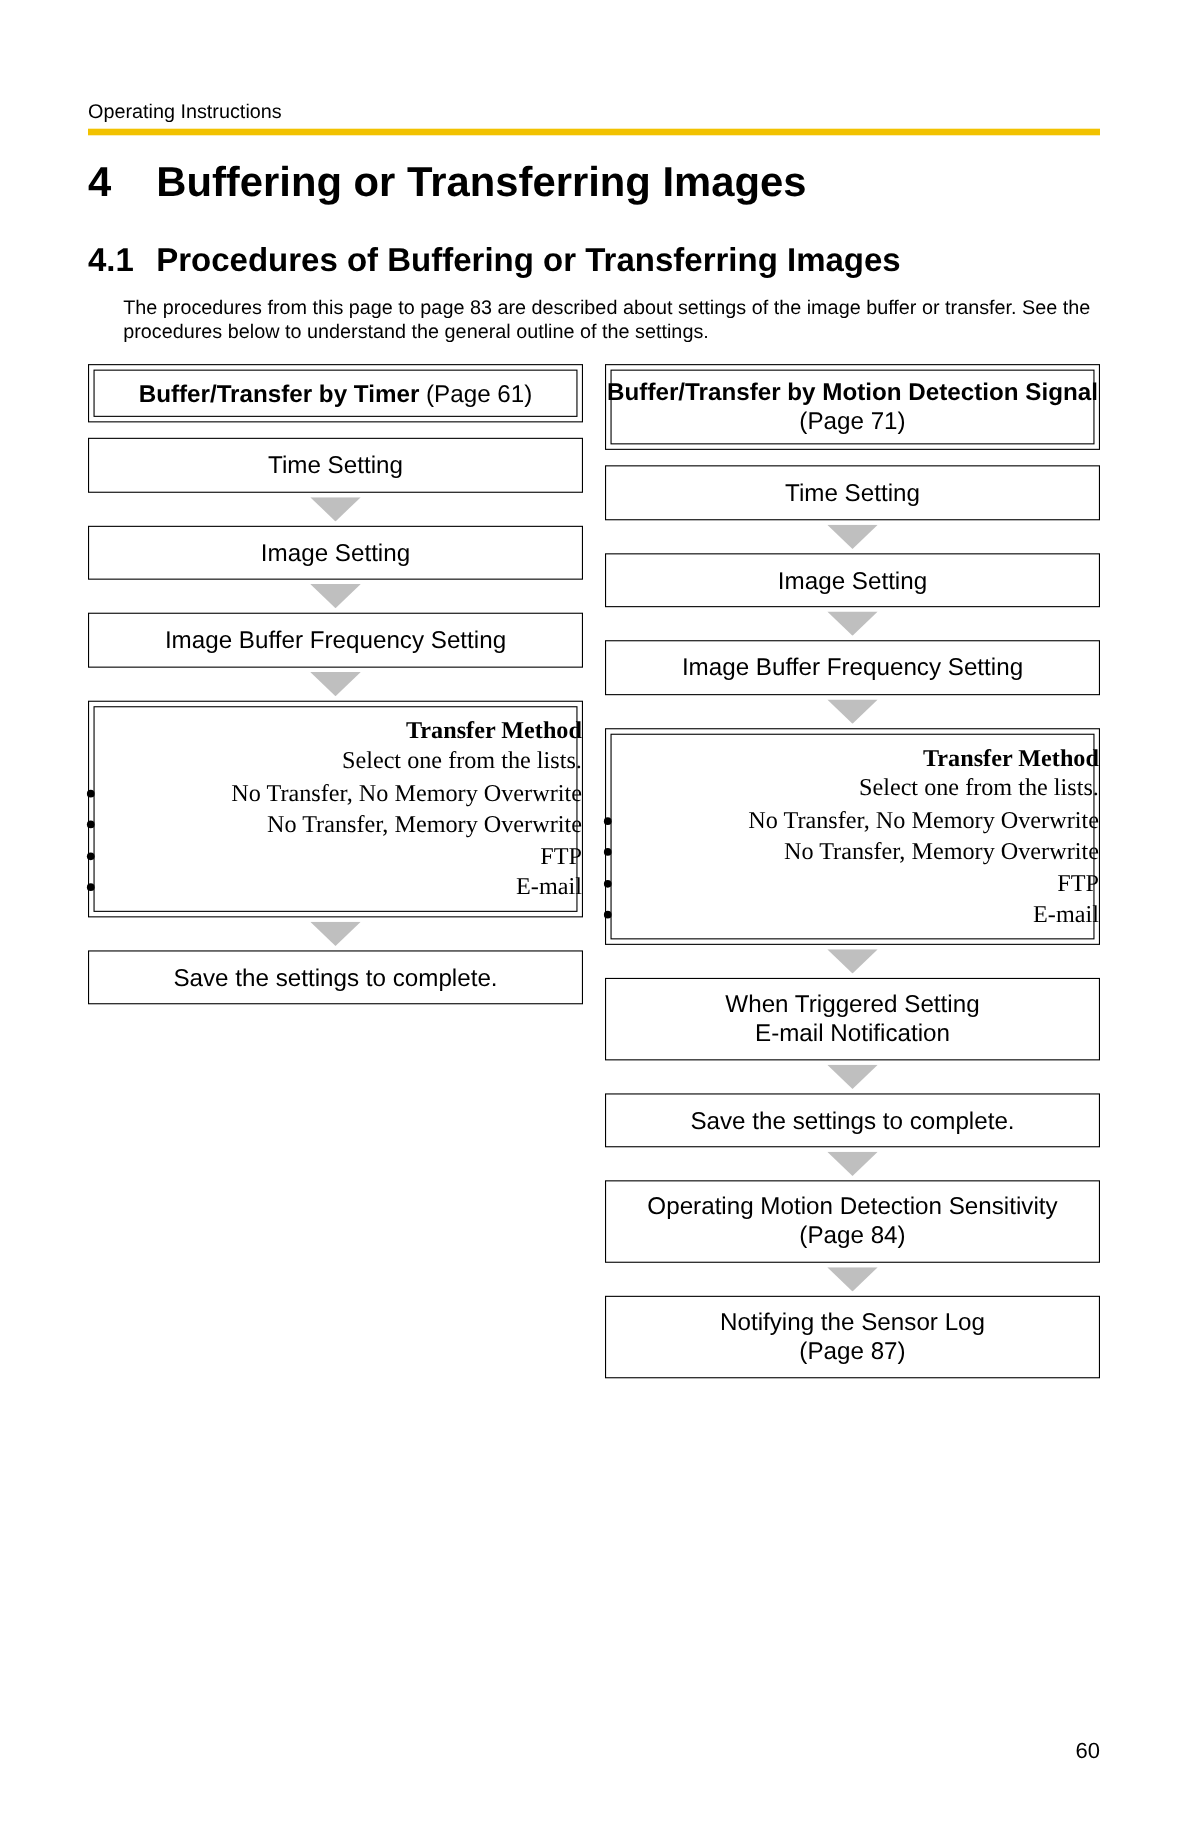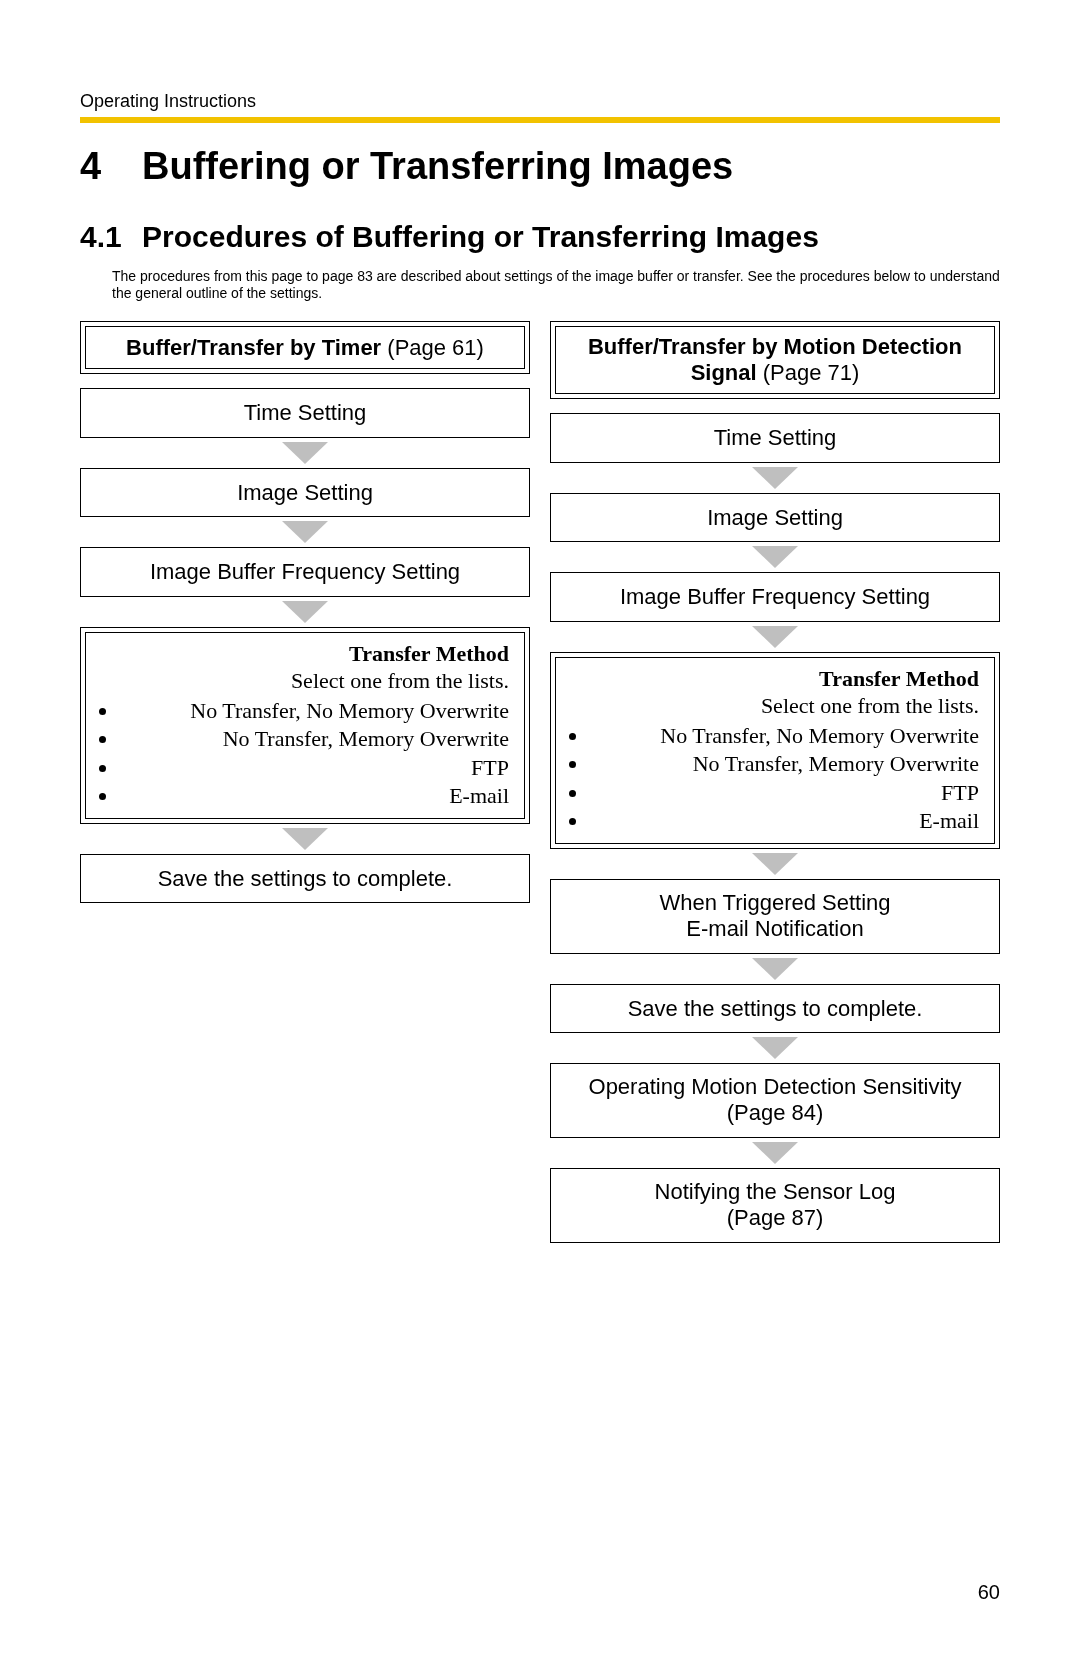--- a/index.html
+++ b/index.html
@@ -36,42 +36,42 @@
   .h2 {
     font-weight: bold;
     font-size: 30px;
     display: flex;
     margin-top: 28px;
   }
   .h2 .num { width: 62px; flex: 0 0 62px; }
   .intro {
     margin-top: 12px;
     margin-left: 32px;
-    font-size: 14px;
+    font-size: 18px;
   }
   .diagram {
     margin-top: 18px;
     display: flex;
     gap: 20px;
   }
   .col {
     flex: 1;
     display: flex;
     flex-direction: column;
     align-items: stretch;
   }
   .box {
     border: 1.5px solid #000;
     padding: 10px 12px;
     text-align: center;
     font-size: 22px;
   }
   .box.double {
     position: relative;
-    padding: 12px 20px;
+    padding: 12px 0;
   }
   .box.double::after {
     content: "";
     position: absolute;
     top: 4px; left: 4px; right: 4px; bottom: 4px;
     border: 1.5px solid #000;
     pointer-events: none;
   }
   .box.double .inner { position: relative; z-index: 1; }
   .box.left-align { text-align: right; font-family: Liberation Serif, serif; }

